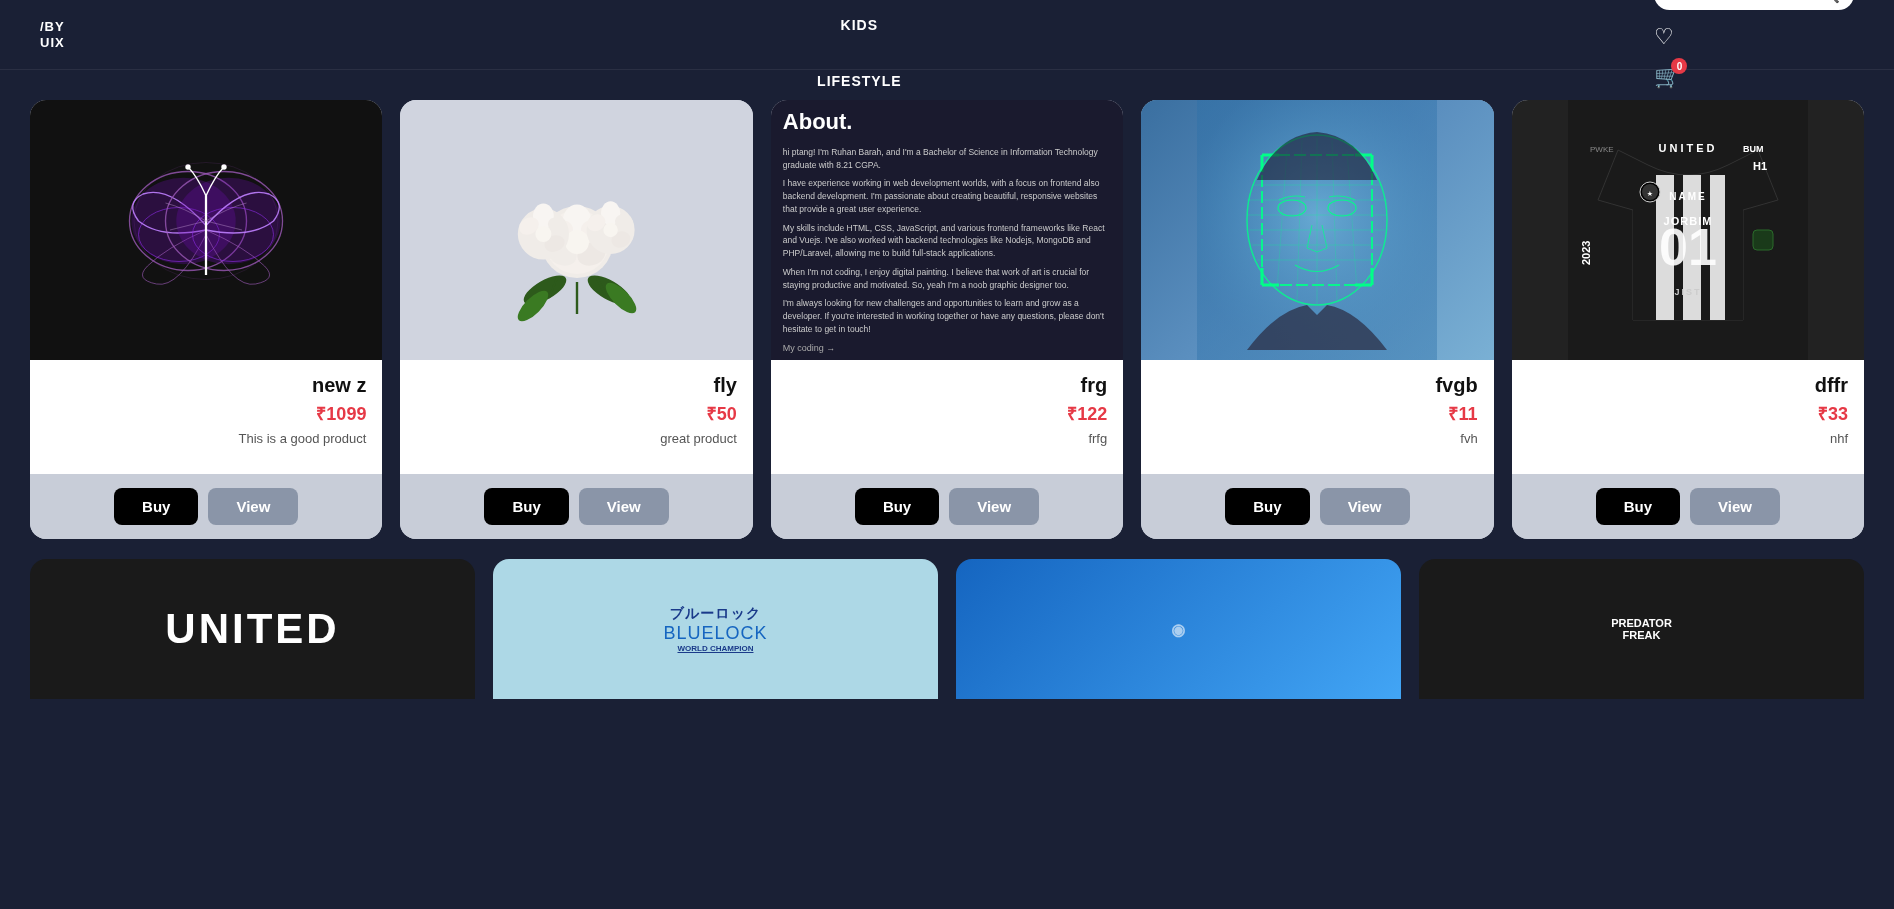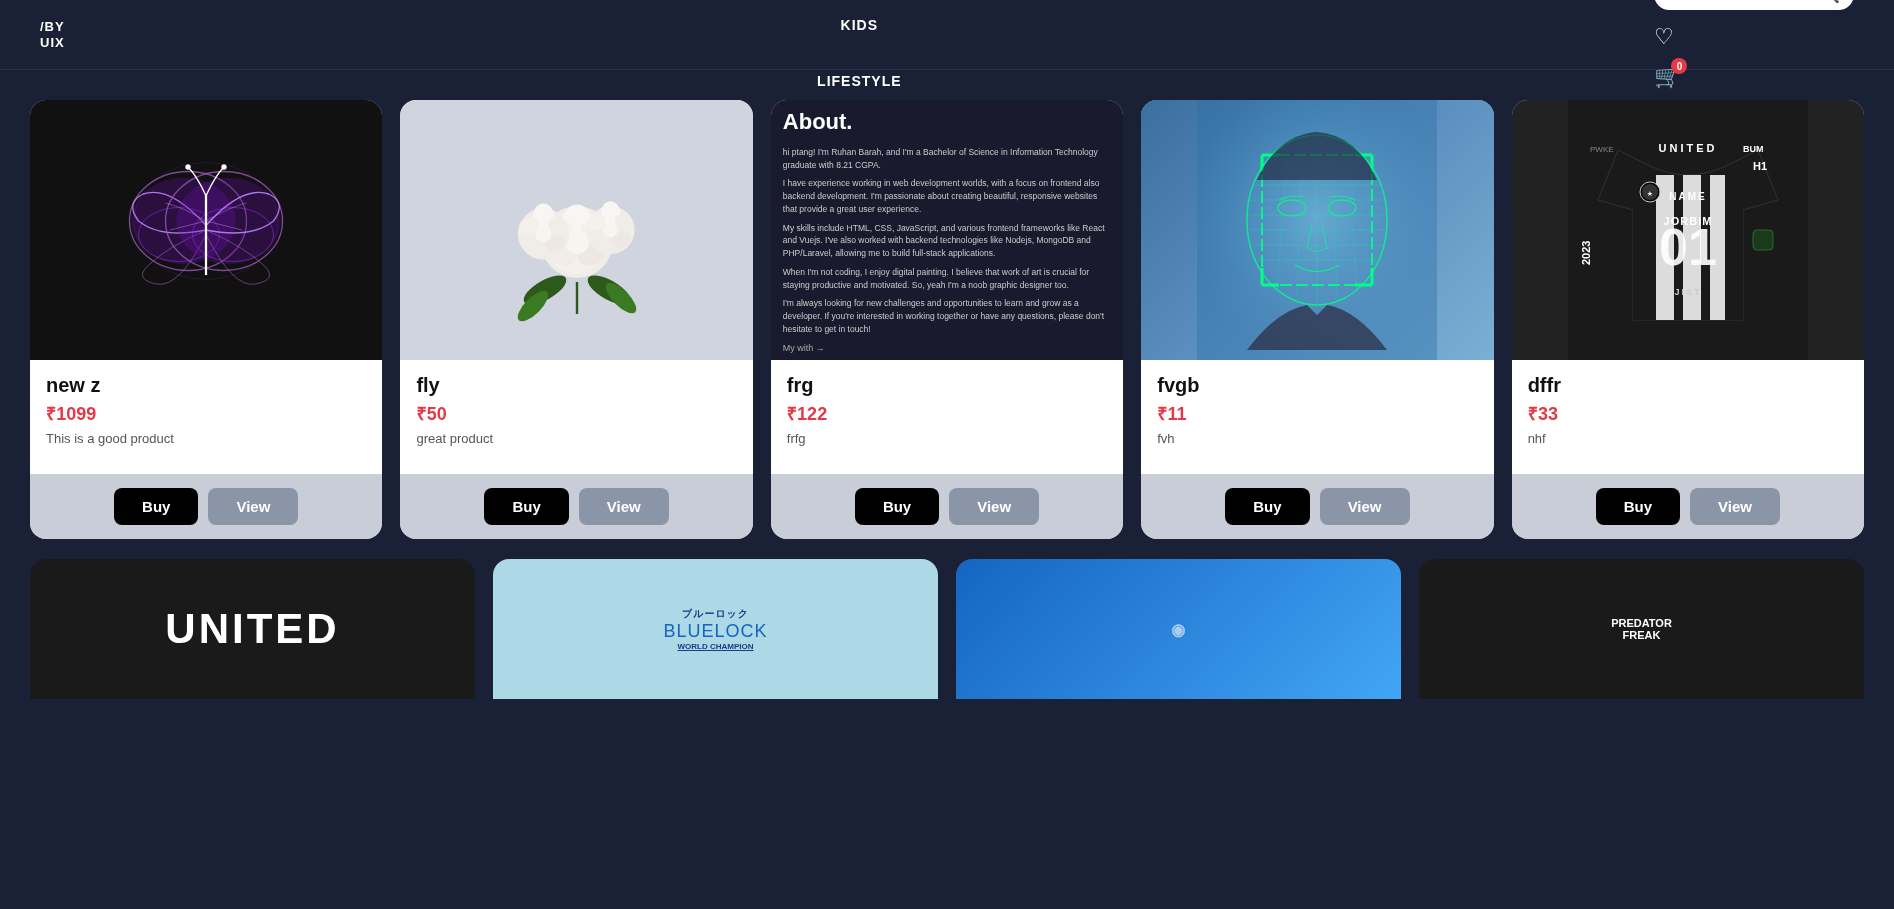--- a/index.html
+++ b/index.html
@@ -136,21 +136,21 @@
     .product-card-image.about-bg { background: #1a1a2e; padding: 12px; }
     .product-card-image.blue-scan-bg { background: #4a7fa8; }
     .product-card-image.jersey-bg { background: #222; }
 
     .product-card-body {
       background: #fff;
       padding: 14px 16px;
       flex: 1;
       display: flex;
       flex-direction: column;
-      align-items: flex-start;
+      align-items: flex-end;
     }
     .product-title {
       font-size: 20px;
       font-weight: 600;
       color: #111;
       margin-bottom: 4px;
       text-align: center;
     }
     .product-price {
       color: #e63946;
@@ -396,21 +396,21 @@
 
     <div class="product-card">
       <div class="product-card-image about-bg">
         <div class="about-card-content">
           <h2>About.</h2>
           <p>hi ptang! I'm Ruhan Barah, and I'm a Bachelor of Science in Information Technology graduate with 8.21 CGPA.</p>
           <p>I have experience working in web development worlds, with a focus on frontend also backend development. I'm passionate about creating beautiful, responsive websites that provide a great user experience.</p>
           <p>My skills include HTML, CSS, JavaScript, and various frontend frameworks like React and Vuejs. I've also worked with backend technologies like Nodejs, MongoDB and PHP/Laravel, allowing me to build full-stack applications.</p>
           <p>When I'm not coding, I enjoy digital painting. I believe that work of art is crucial for staying productive and motivated. So, yeah I'm a noob graphic designer too.</p>
           <p>I'm always looking for new challenges and opportunities to learn and grow as a developer. If you're interested in working together or have any questions, please don't hesitate to get in touch!</p>
-          <div class="about-links">My with →</div>
+          <div class="about-links">My coding →</div>
         </div>
       </div>
       <div class="product-card-body">
         <div class="product-title">frg</div>
         <div class="product-price">₹122</div>
         <div class="product-description">frfg</div>
       </div>
       <div class="product-card-footer">
         <button class="btn-buy">Buy</button>
         <button class="btn-view">View</button>
@@ -533,21 +533,21 @@
   <div class="product-row">
 
     <div class="product-card-partial united-partial">
       <div class="partial-image" style="display:flex;align-items:center;justify-content:center;height:100%;background:#1a1a1a;">
         <span class="united-text" style="color:#fff;font-size:42px;font-weight:900;letter-spacing:3px;font-family:Arial;">UNITED</span>
       </div>
     </div>
 
     <div class="product-card-partial bluelock-partial">
       <div class="partial-image" style="display:flex;flex-direction:column;align-items:center;justify-content:center;height:100%;background:#add8e6;">
-        <div style="color:#1a3a8a;font-size:10px;font-weight:900;letter-spacing:1px;text-align:center;font-family:Arial;">ブルーロック</div>
+        <div style="color:#1a3a8a;font-size:14px;font-weight:900;letter-spacing:1px;text-align:center;font-family:Arial;">ブルーロック</div>
         <div style="color:#1565c0;font-size:18px;font-weight:400;letter-spacing:1px;text-align:center;font-family:Arial;">BLUELOCK</div>
         <div style="color:#1a3a8a;font-size:8px;font-weight:700;text-align:center;font-family:Arial;text-decoration:underline;">WORLD CHAMPION</div>
       </div>
     </div>
 
     <div class="product-card-partial blue-partial">
       <div class="partial-image" style="display:flex;align-items:center;justify-content:center;height:100%;background:linear-gradient(135deg,#1565c0,#42a5f5);">
         <div style="color:#fff;font-size:16px;font-weight:600;opacity:0.6;">◉</div>
       </div>
     </div>

